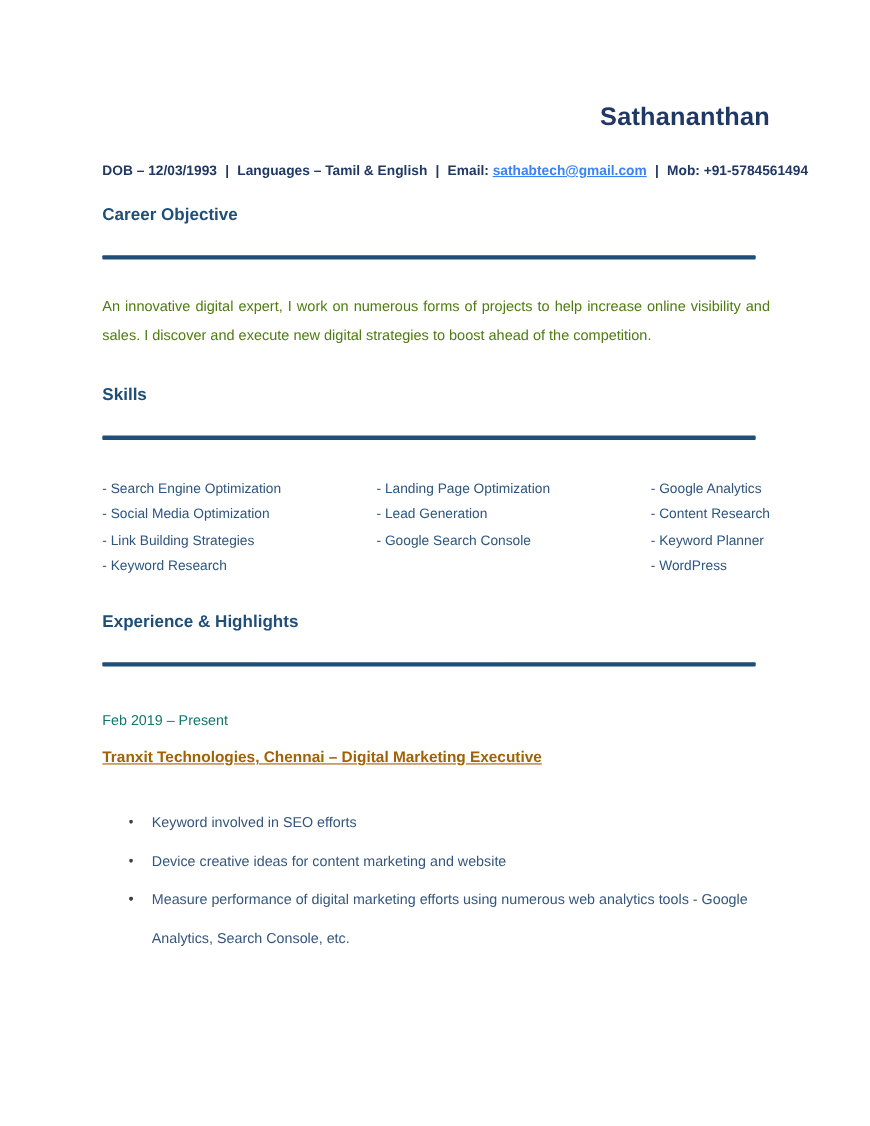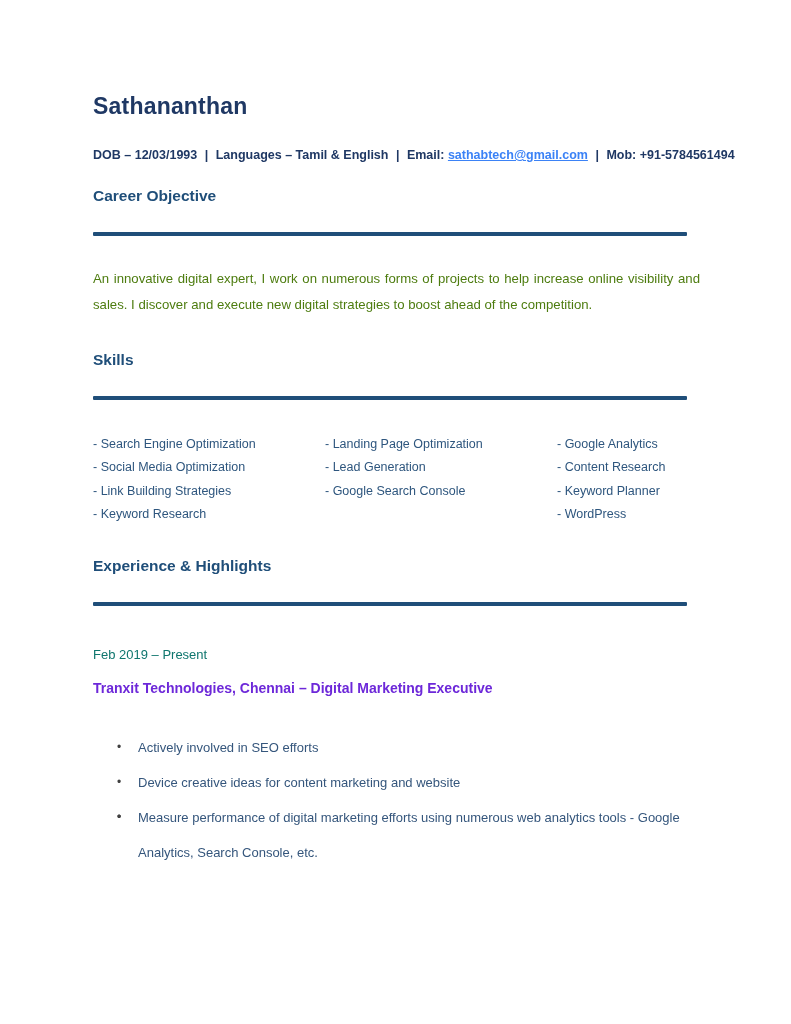--- a/index.html
+++ b/index.html
@@ -14,21 +14,21 @@
     height: 1024px;
     margin: 0 auto;
     background: #ffffff;
     box-sizing: border-box;
     padding: 0 91px 0 93px;
     overflow: hidden;
   }
   .doc-title {
     margin: 0;
     padding-top: 92px;
-    text-align: left;
+    text-align: right;
     font-size: 23px;
     line-height: 28px;
     font-weight: bold;
     color: #1f3864;
     letter-spacing: 0.2px;
   }
   .contact-line {
     margin: 27px 0 0 0;
     font-size: 12.5px;
     line-height: 16px;
@@ -63,20 +63,21 @@
     margin: 30px 0 0 0;
     width: 607px;
     font-size: 13.2px;
     line-height: 26px;
     text-align: justify;
     color: #4d7c0f;
   }
   .skills-grid {
     display: flex;
     margin-top: 33px;
+    justify-content: space-between;
   }
   .skills-col {
     width: 232px;
   }
   .skills-col:last-child {
     width: auto;
   }
   .skill-item {
     font-size: 12.5px;
     line-height: 23.3px;
@@ -86,21 +87,22 @@
     margin: 41px 0 0 0;
     font-size: 13px;
     line-height: 16px;
     color: #0f766e;
   }
   .exp-role {
     margin: 17px 0 0 0;
     font-size: 14px;
     line-height: 17px;
     font-weight: bold;
-    color: #6d28d9;
+    color: #a16207;
+    text-decoration: underline;
   }
   .exp-bullets {
     margin: 33px 0 0 0;
     padding: 0 0 0 24px;
     list-style: none;
     width: 585px;
   }
   .exp-bullets li {
     position: relative;
     padding-left: 21px;
@@ -164,21 +166,21 @@
 
   <h2 class="section-heading" style="margin-top:31px">Experience &amp; Highlights</h2>
   <div class="rule"></div>
 
   <p class="exp-date">Feb 2019 – Present</p>
   <p class="exp-role">Tranxit Technologies, Chennai – Digital Marketing Executive</p>
 
   <ul class="exp-bullets">
     <li>
       <span class="bullet-dot">•</span>
-      <span>Actively involved in SEO efforts</span>
+      <span>Keyword involved in SEO efforts</span>
     </li>
     <li>
       <span class="bullet-dot">•</span>
       <span>Device creative ideas for content marketing and website</span>
     </li>
     <li>
       <span class="bullet-dot">•</span>
     </li>
     <li>
       <span class="bullet-dot">•</span>

